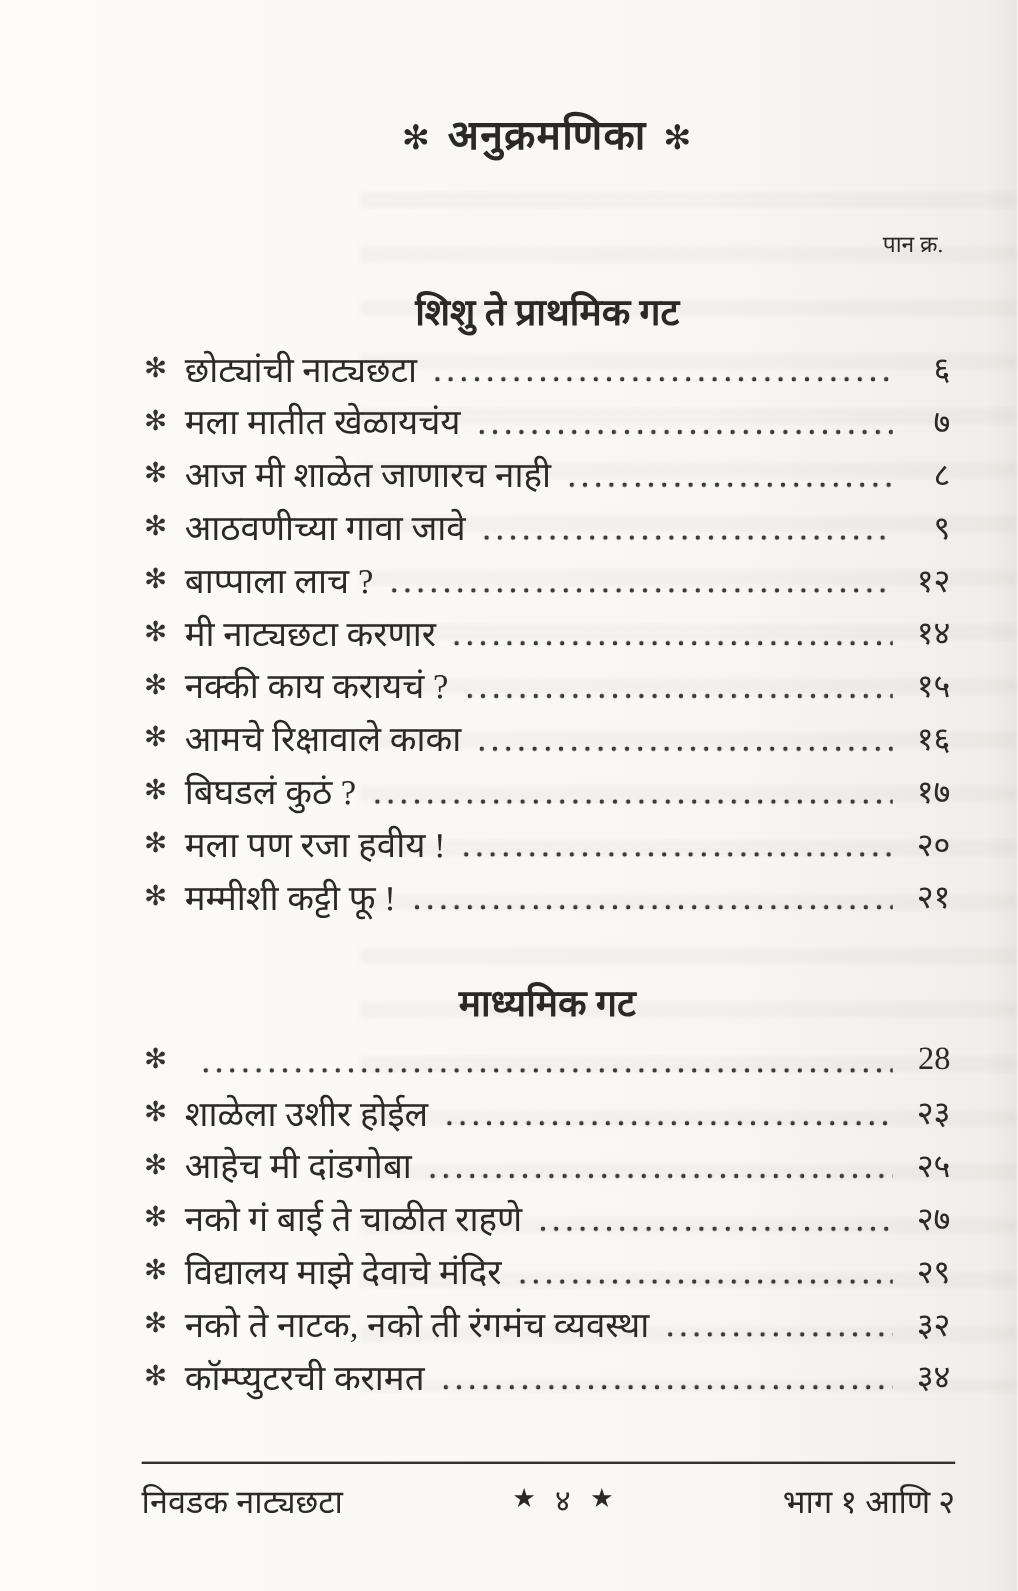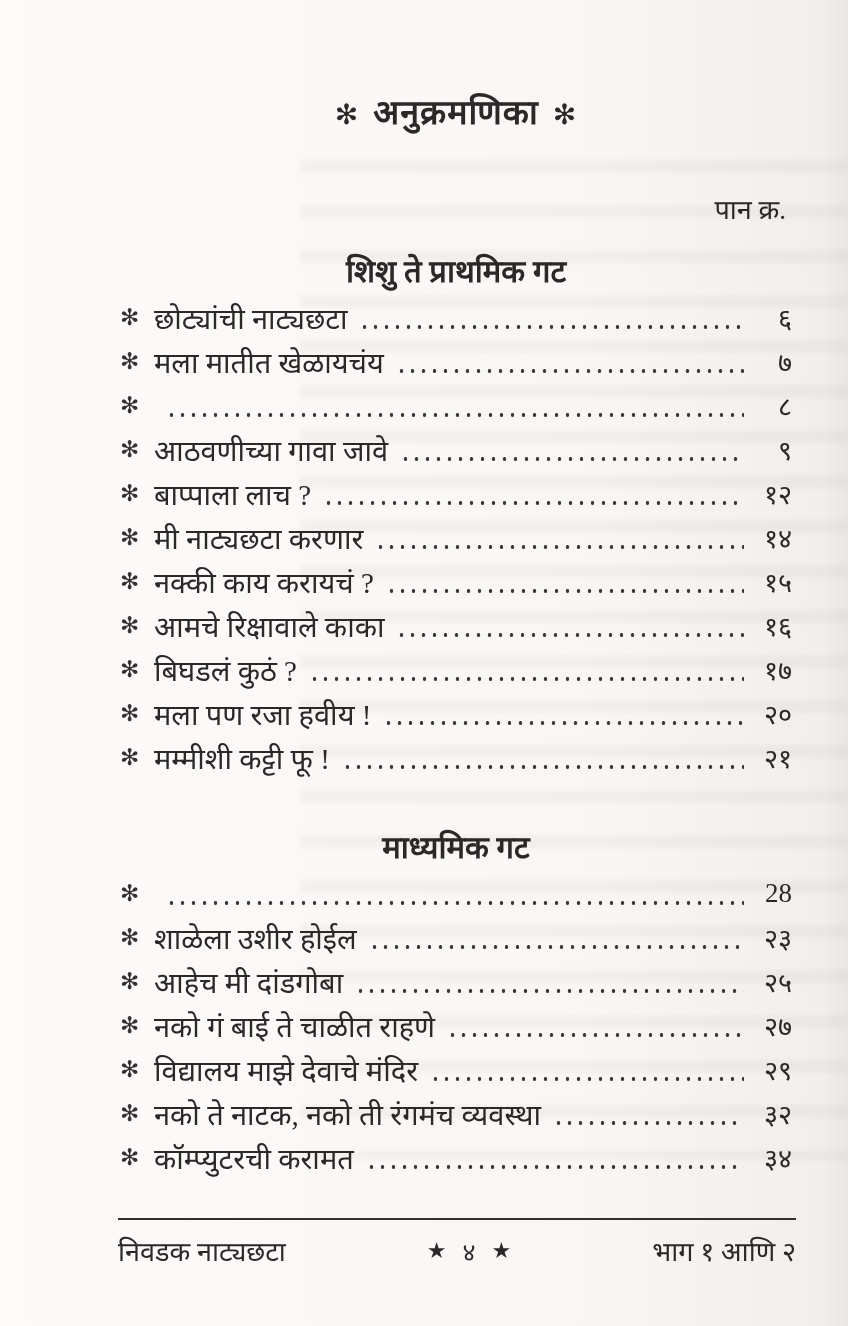--- a/index.html
+++ b/index.html
@@ -20,21 +20,21 @@
     filter:blur(2px);
     pointer-events:none;
   }
   .content { position:absolute; left:120px; top:88px; width:672px; }
   .toc-title {
     text-align:center; font-size:34px; font-weight:bold;
     letter-spacing:1px; white-space:nowrap;
   }
   .toc-title .orn { font-size:28px; padding:0 14px; font-weight:normal; }
   .page-col-label {
-    text-align:right; font-size:27px; margin-top:56px; padding-right:6px;
+    text-align:right; font-size:19px; margin-top:56px; padding-right:6px;
   }
   .section-heading {
     font-size:31px; font-weight:bold; margin-top:22px; margin-bottom:4px;text-align:center;
   }
   .section-heading.second { margin-top:46px; }
   .row { display:flex; align-items:center; height:44px; font-size:29px; }
   .bullet { width:34px; font-size:23px; color:#353232; flex:0 0 auto; }
   .item-title { white-space:nowrap; flex:0 0 auto; }
   .leader {
     flex:1 1 auto; height:30px; margin:0 4px 0 12px;
@@ -42,21 +42,21 @@
     background-size:11px 6px;
     background-repeat:repeat-x;
     background-position:left bottom 2px;
   }
   .pagenum { flex:0 0 auto; min-width:44px; text-align:right; font-size:27px; }
   .footer {
     position:absolute; left:118px; top:1218px; width:678px;
   }
   .footer-rule { border-top:2px solid #333030; margin-bottom:12px; }
   .footer-row {
-    display:flex; justify-content:space-between; align-items:center;
+    display:flex; justify-content:space-between; align-items:flex-start;
     font-size:27px;
   }
   .footer-center { display:flex; align-items:center; gap:16px; font-size:25px; }
   .footer-center .star { font-size:22px; }
 </style>
 </head>
 <body>
 
 <div class="page">
   <div class="ghost"></div>
@@ -78,20 +78,21 @@
       <span class="pagenum">६</span>
     </div>
     <div class="row">
       <span class="bullet">✻</span>
       <span class="item-title">मला मातीत खेळायचंय</span>
       <span class="leader"></span>
       <span class="pagenum">७</span>
     </div>
     <div class="row">
       <span class="bullet">✻</span>
+      <span class="item-title">आज मी शाळेत जाणारच नाही</span>
       <span class="leader"></span>
       <span class="pagenum">८</span>
     </div>
     <div class="row">
       <span class="bullet">✻</span>
       <span class="item-title">आठवणीच्या गावा जावे</span>
       <span class="leader"></span>
       <span class="pagenum">९</span>
     </div>
     <div class="row">

